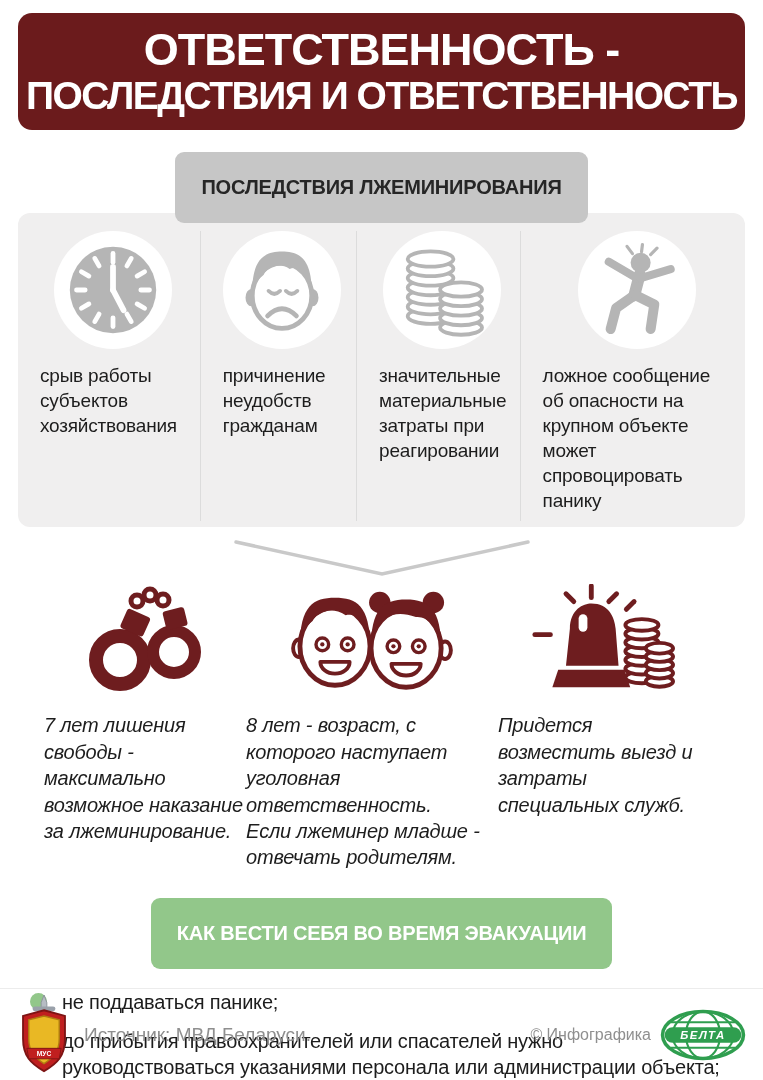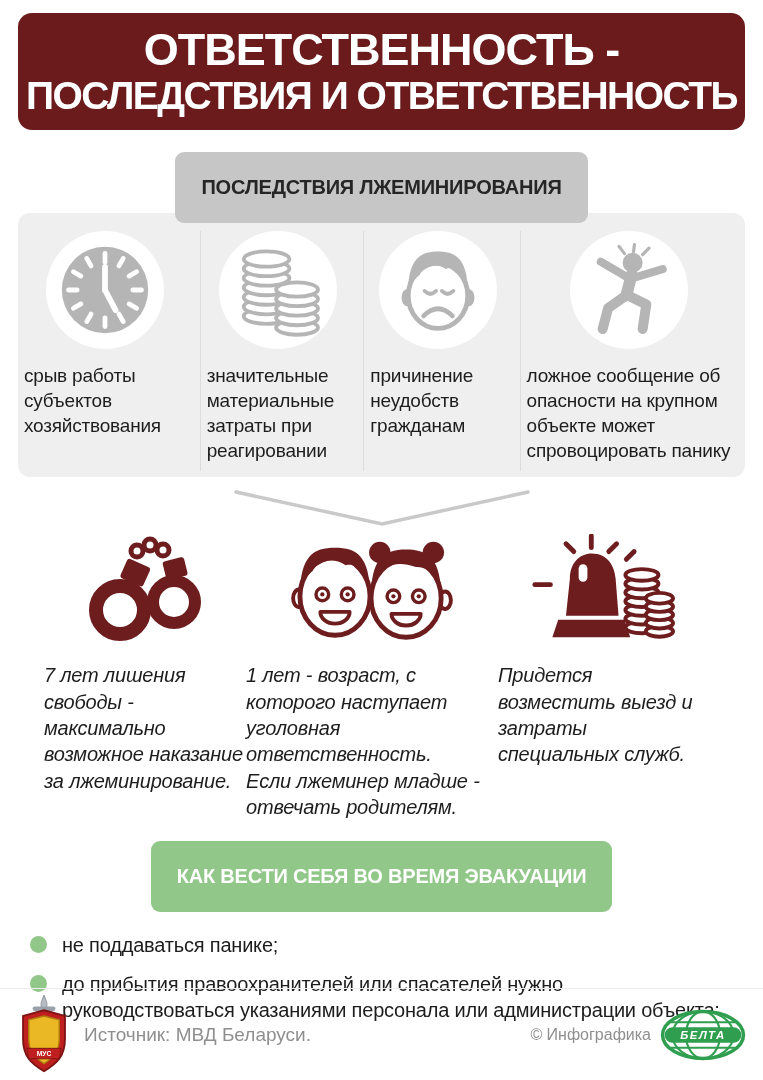--- a/index.html
+++ b/index.html
@@ -15,25 +15,25 @@
     display:flex;flex-direction:column;align-items:center;justify-content:center;color:#fff;}
   .title-line1{font-size:45px;font-weight:700;letter-spacing:-1px;line-height:1.1;}
   .title-line2{font-size:39px;font-weight:700;letter-spacing:-1.5px;line-height:1.1;}
 
   .intro{margin:18px auto 0;width:732px;text-align:center;font-size:22px;line-height:1.27;
     font-weight:700;letter-spacing:-0.3px;}
 
   .badge{position:relative;z-index:2;width:fit-content;margin:0 auto;border-radius:9px;
     font-weight:700;font-size:20px;letter-spacing:-0.2px;padding:24px 26px;}
   .badge-gray{margin-top:22px;margin-bottom:-10px;background:var(--badge-gray);color:#262626;}
-  .badge-green{margin-top:20px;background:var(--green);color:#fff;}
+  .badge-green{margin-top:27px;background:var(--green);color:#fff;}
 
   .panel{margin:0 18px;background:var(--panel);border-radius:12px;display:flex;
     padding:18px 0 6px;}
-  .col{display:flex;flex-direction:column;align-items:flex-start;padding:0 14px 8px 6px;}
+  .col{display:flex;flex-direction:column;align-items:flex-start;padding:0 14px 8px 22px;}
   .col + .col{border-left:1px solid #dcdcdc;}
   .col-1{width:25%;} .col-2{width:21.5%;} .col-3{width:22.5%;} .col-4{width:31%;}
   .icon-disc{width:118px;height:118px;border-radius:50%;background:#fff;align-self:center;
     display:flex;align-items:center;justify-content:center;}
   .col-text{margin-top:14px;font-size:19px;line-height:1.32;letter-spacing:-0.2px;}
 
   .chevron{display:block;margin:9px auto 0;}
 
   .resp-row{margin:2px 18px 0;display:flex;justify-content:flex-start;font-style:italic;}
   .resp-item{display:flex;flex-direction:column;align-items:flex-start;}
@@ -86,55 +86,55 @@
           </g>
           <g stroke="#fff" stroke-width="6" stroke-linecap="round">
             <line x1="50" y1="50" x2="50" y2="26"></line>
               <line x1="50" y1="50" x2="61" y2="71"></line>
           </g>
         </svg>
       </div>
       <div class="col-text">срыв работы субъектов хозяйствования</div>
     </div>
 
+    <div class="col col-2">
+      <div class="icon-disc">
+        <svg width="96" height="96" viewBox="0 0 100 100">
+          <ellipse cx="18" cy="58" rx="6" ry="9" fill="#b5b5b5"></ellipse>
+          <ellipse cx="82" cy="58" rx="6" ry="9" fill="#b5b5b5"></ellipse>
+          <ellipse cx="50" cy="56" rx="31" ry="34" fill="#fff" stroke="#b5b5b5" stroke-width="5"></ellipse>
+          <path d="M19,52 C19,16 33,10 50,10 C67,10 81,16 81,52 C76,30 66,25 58,28 C46,20 34,27 31,34 C24,40 21,45 19,52 Z" fill="#b5b5b5"></path>
+          <path d="M36,51 q6,6 12,0" fill="none" stroke="#b5b5b5" stroke-width="4" stroke-linecap="round"></path>
+          <path d="M54,51 q6,6 12,0" fill="none" stroke="#b5b5b5" stroke-width="4" stroke-linecap="round"></path>
+          <path d="M35,77 q15,-15 30,0" fill="none" stroke="#b5b5b5" stroke-width="5" stroke-linecap="round"></path>
+        </svg>
+      </div>
+      <div class="col-text">причинение неудобств гражданам</div>
+    </div>
+
     <div class="col col-3">
       <div class="icon-disc">
         <svg width="96" height="100" viewBox="0 0 100 105">
           <g stroke="#b5b5b5" stroke-width="4" fill="#fff">
             <ellipse cx="38" cy="80" rx="24" ry="8"></ellipse>
               <ellipse cx="38" cy="70" rx="24" ry="8"></ellipse>
             <ellipse cx="38" cy="60" rx="24" ry="8"></ellipse>
               <ellipse cx="38" cy="50" rx="24" ry="8"></ellipse>
             <ellipse cx="38" cy="40" rx="24" ry="8"></ellipse>
               <ellipse cx="38" cy="30" rx="24" ry="8"></ellipse>
             <ellipse cx="38" cy="20" rx="24" ry="8"></ellipse>
             <ellipse cx="70" cy="92" rx="22" ry="7.5"></ellipse>
               <ellipse cx="70" cy="82" rx="22" ry="7.5"></ellipse>
             <ellipse cx="70" cy="72" rx="22" ry="7.5"></ellipse>
               <ellipse cx="70" cy="62" rx="22" ry="7.5"></ellipse>
             <ellipse cx="70" cy="52" rx="22" ry="7.5"></ellipse>
           </g>
         </svg>
       </div>
       <div class="col-text">значительные материальные затраты при реагировании</div>
-    </div>
-
-    <div class="col col-2">
-      <div class="icon-disc">
-        <svg width="96" height="96" viewBox="0 0 100 100">
-          <ellipse cx="18" cy="58" rx="6" ry="9" fill="#b5b5b5"></ellipse>
-          <ellipse cx="82" cy="58" rx="6" ry="9" fill="#b5b5b5"></ellipse>
-          <ellipse cx="50" cy="56" rx="31" ry="34" fill="#fff" stroke="#b5b5b5" stroke-width="5"></ellipse>
-          <path d="M19,52 C19,16 33,10 50,10 C67,10 81,16 81,52 C76,30 66,25 58,28 C46,20 34,27 31,34 C24,40 21,45 19,52 Z" fill="#b5b5b5"></path>
-          <path d="M36,51 q6,6 12,0" fill="none" stroke="#b5b5b5" stroke-width="4" stroke-linecap="round"></path>
-          <path d="M54,51 q6,6 12,0" fill="none" stroke="#b5b5b5" stroke-width="4" stroke-linecap="round"></path>
-          <path d="M35,77 q15,-15 30,0" fill="none" stroke="#b5b5b5" stroke-width="5" stroke-linecap="round"></path>
-        </svg>
-      </div>
-      <div class="col-text">причинение неудобств гражданам</div>
     </div>
 
     <div class="col col-4">
       <div class="icon-disc">
         <svg width="100" height="96" viewBox="0 0 110 100">
           <g stroke="#b5b5b5" stroke-width="3.5" stroke-linecap="round">
             <line x1="44" y1="2" x2="50" y2="10"></line>
               <line x1="61" y1="0" x2="60" y2="8"></line>
               <line x1="77" y1="4" x2="70" y2="11"></line>
           </g>
@@ -191,21 +191,21 @@
           <ellipse cx="170" cy="68" rx="6" ry="9" fill="#fff" stroke="#6e1d1f" stroke-width="4"></ellipse>
           <ellipse cx="130" cy="66" rx="36" ry="40" fill="#fff" stroke="#6e1d1f" stroke-width="5"></ellipse>
           <path d="M94,66 C94,26 106,16 130,16 C154,16 166,26 166,66 C160,38 150,34 140,34 C120,26 106,34 102,42 C97,50 95,56 94,66 Z" fill="#6e1d1f"></path>
           <circle cx="117" cy="64" r="6.5" fill="#fff" stroke="#6e1d1f" stroke-width="3.5"></circle>
           <circle cx="117" cy="64" r="2.2" fill="#6e1d1f"></circle>
           <circle cx="143" cy="64" r="6.5" fill="#fff" stroke="#6e1d1f" stroke-width="3.5"></circle>
           <circle cx="143" cy="64" r="2.2" fill="#6e1d1f"></circle>
           <path d="M115,82 a15,12 0 0 0 30,0 z" fill="#fff" stroke="#6e1d1f" stroke-width="4" stroke-linejoin="round"></path>
         </svg>
       </div>
-      <div class="resp-text">1 лет - возраст, с которого наступает уголовная ответственность.
+      <div class="resp-text">8 лет - возраст, с которого наступает уголовная ответственность.
 Если лжеминер младше - отвечать родителям.</div>
     </div>
 
     <div class="resp-item resp-3">
       <div class="resp-icon">
         <svg width="146" height="112" viewBox="0 0 150 115">
           <g stroke="#6e1d1f" stroke-width="4" fill="#fff">
             <ellipse cx="116" cy="96" rx="17" ry="6"></ellipse>
               <ellipse cx="116" cy="87" rx="17" ry="6"></ellipse>
             <ellipse cx="116" cy="78" rx="17" ry="6"></ellipse>

